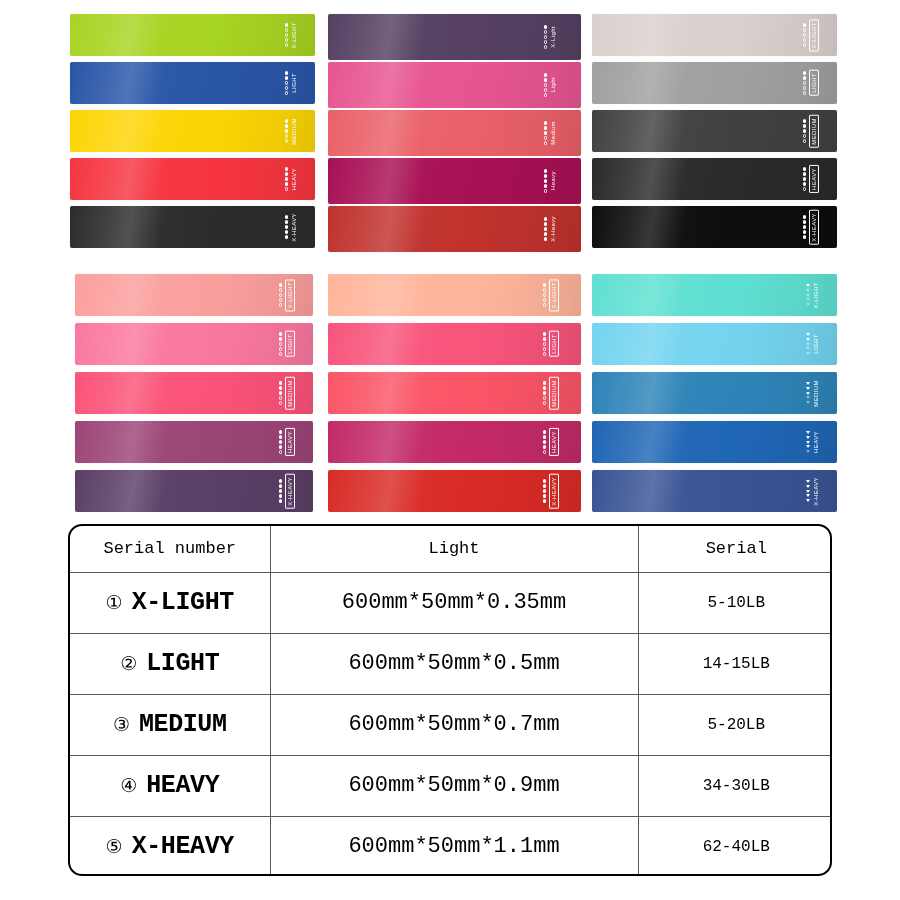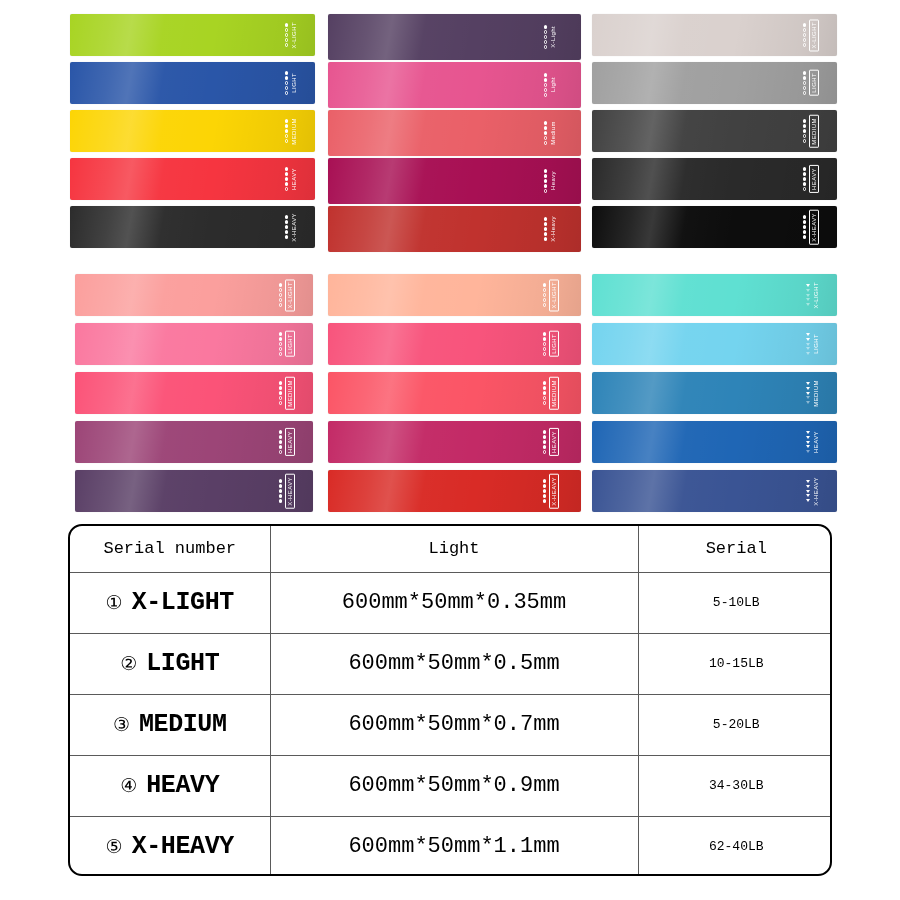--- a/index.html
+++ b/index.html
@@ -122,21 +122,21 @@
     gap: 9px;
     height: 100%;
   }
   .serial-num { font-size: 19px; font-weight: 400; }
   .serial-name {
     font-size: 25px;
     font-weight: bold;
     letter-spacing: -0.4px;
   }
   .size-cell  { font-size: 22px; }
-  .pound-cell { font-size: 13px; }
+  .pound-cell { font-size: 16px; }
 
   
   #spec-table tr > *:first-child { border-left: none; }
   #spec-table tr > *:last-child  { border-right: none; }
   #spec-table thead th { border-top: none; }
   #spec-table tbody tr:last-child td { border-bottom: none; }
 </style>
 </head>
 <body>
 
@@ -536,21 +536,21 @@
           <td class="col-pound pound-cell">5-10LB</td>
         </tr>
         <tr>
           <td class="col-serial">
             <div class="serial-cell">
               <span class="serial-num">②</span>
               <span class="serial-name">LIGHT</span>
             </div>
           </td>
           <td class="col-size size-cell">600mm*50mm*0.5mm</td>
-          <td class="col-pound pound-cell">10-15LB</td>
+          <td class="col-pound pound-cell">14-15LB</td>
         </tr>
         <tr>
           <td class="col-serial">
             <div class="serial-cell">
               <span class="serial-num">③</span>
               <span class="serial-name">MEDIUM</span>
             </div>
           </td>
           <td class="col-size size-cell">600mm*50mm*0.7mm</td>
           <td class="col-pound pound-cell">5-20LB</td>

